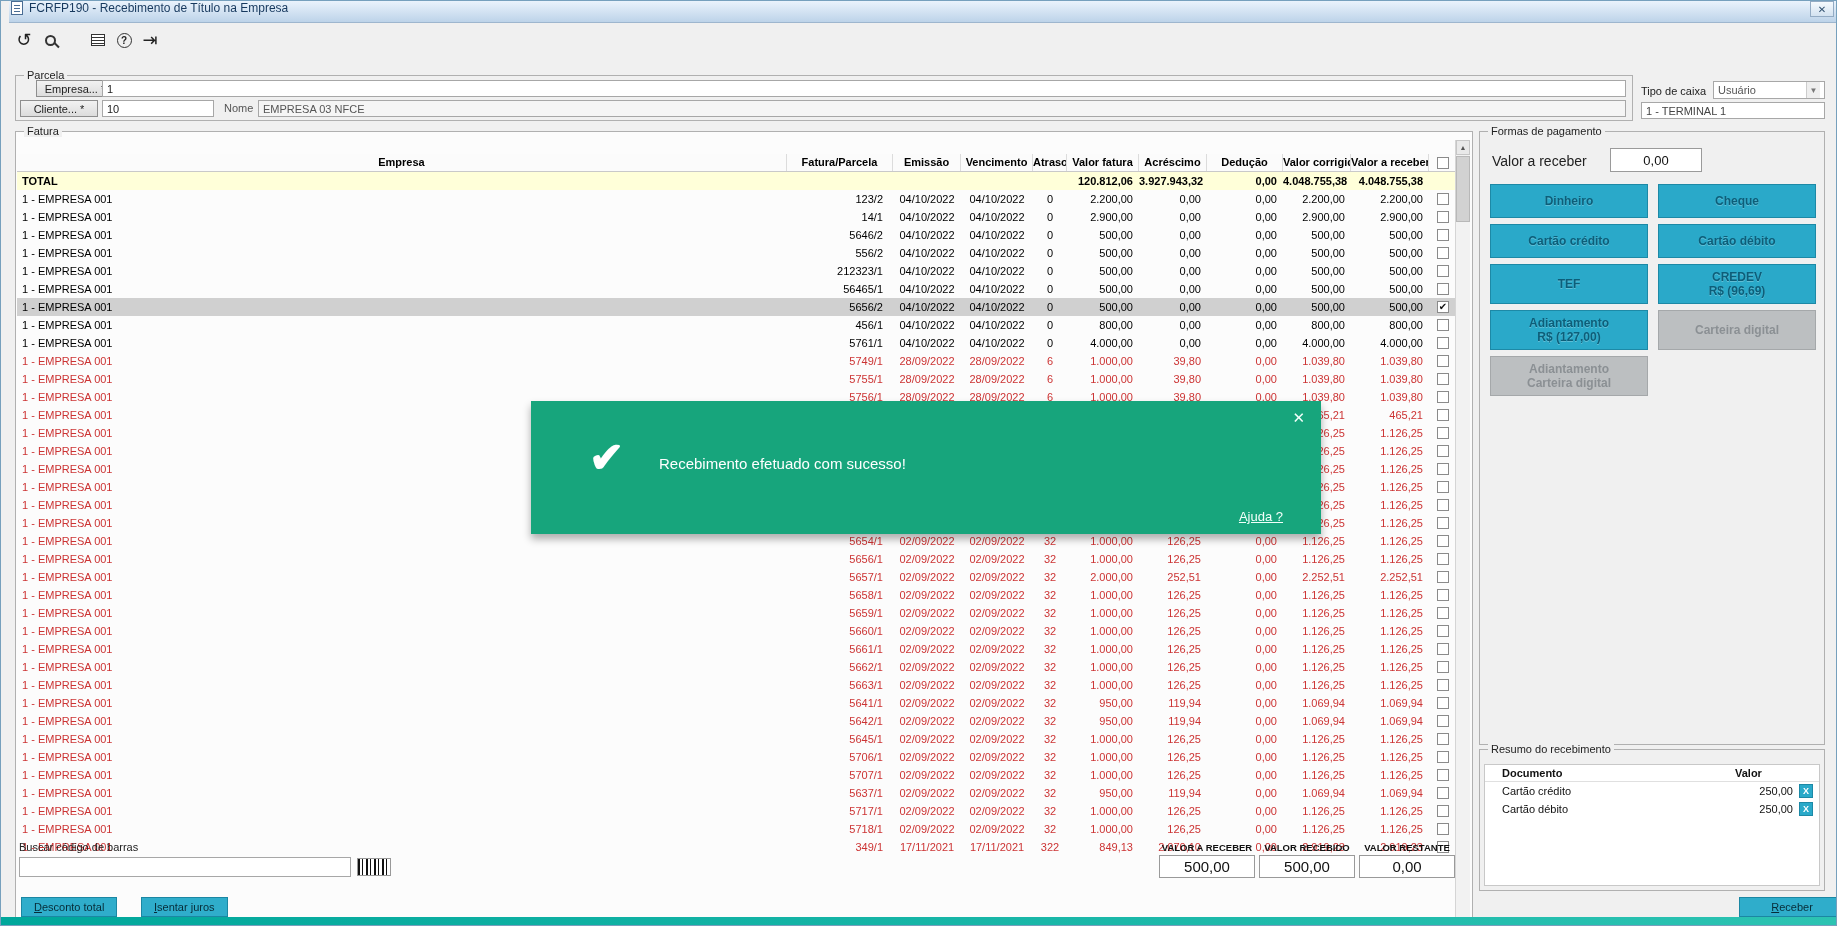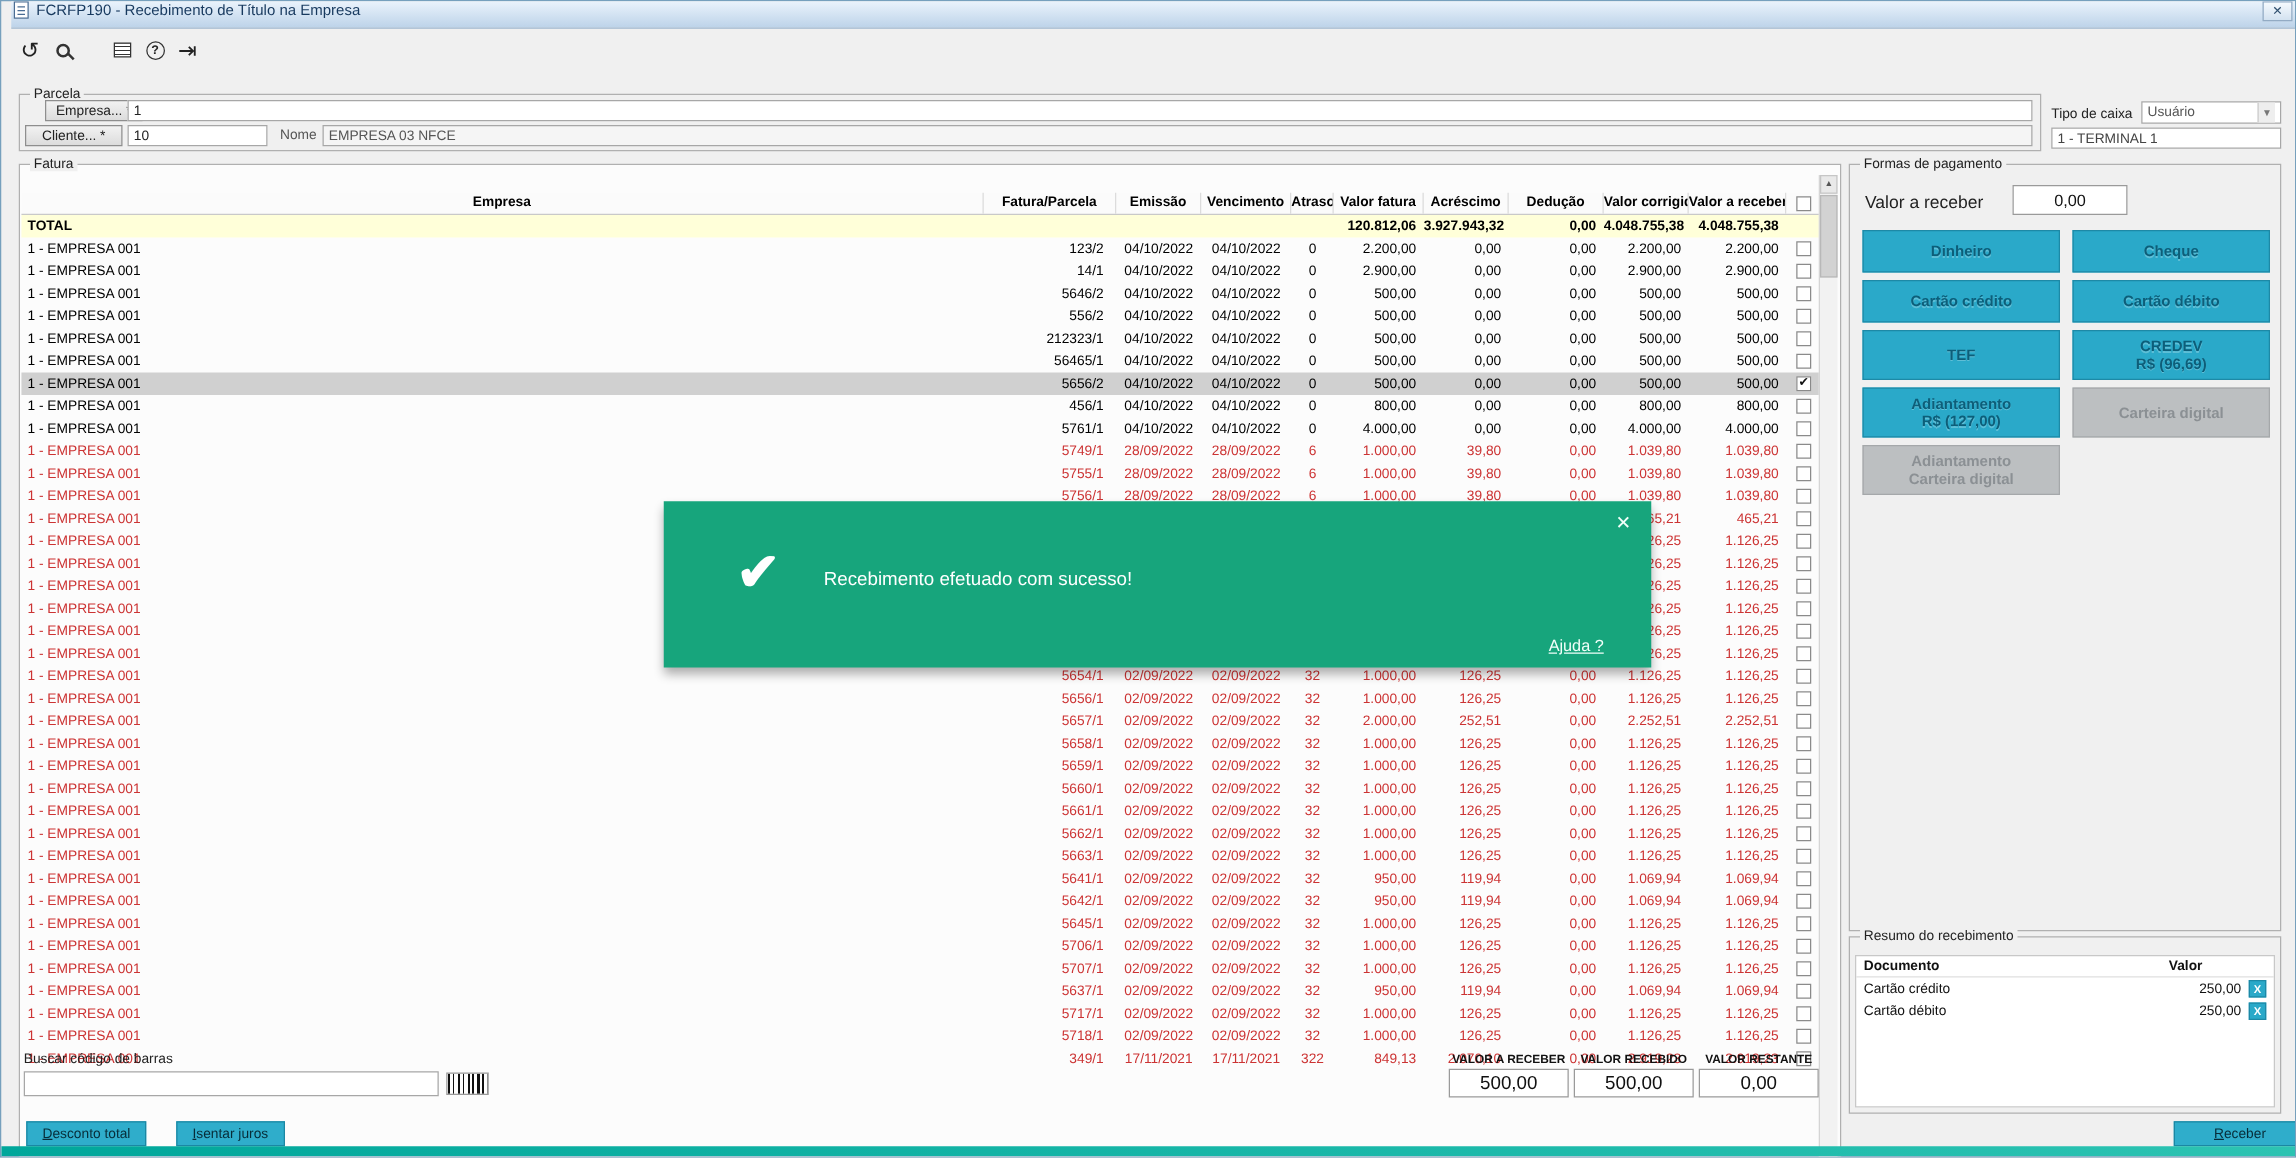--- a/index.html
+++ b/index.html
@@ -108,21 +108,21 @@
   .teal-btn.disabled { background:#bcbfc1; border-color:#a5a8aa; color:#8b9094; text-shadow:none;align-items:center; }
   .valor-input { position:absolute; left:130px; top:16px; width:92px; height:24px; background:#fff;
     border:1px solid #9a9a9a; font-size:13px; display:flex; align-items:center; justify-content:center; color:#111;}
   .valor-lbl { position:absolute; left:12px; top:21px; font-size:14px; color:#222; }
 
   
   .resumo-list { position:absolute; left:4px; top:14px; right:4px; bottom:4px; background:#fff;
     border:1px solid #c8c8c8; }
   .rr { display:flex; align-items:center; padding:2px 6px; font-size:11px; color:#111; }
   .rr.hdr { font-weight:bold; border-bottom:1px solid #e0e0e0; }
-  .rr .doc { flex:1; overflow:hidden; white-space:nowrap; }
+  .rr .doc { flex:1; overflow:hidden; white-space:nowrap;margin-left:11px; }
   .rr .val { width:58px; text-align:right; margin-right:6px; }
   .rr.hdr .val { text-align:left; }
   .rr .xsp { width:14px; }
   .rr .xbtn { width:14px; height:14px; background:#2aa9c9; border:1px solid #1d89a6; color:#fff;
     font-size:9px; font-weight:bold; display:flex; align-items:center; justify-content:center; }
 
   
   .fbtn { position:absolute; top:896px; height:20px; background:#2fadcb; border:1px solid #1b87a3;
     font-size:11px; color:#072c38; display:flex; align-items:center; justify-content:center;
     padding:0 12px; }

